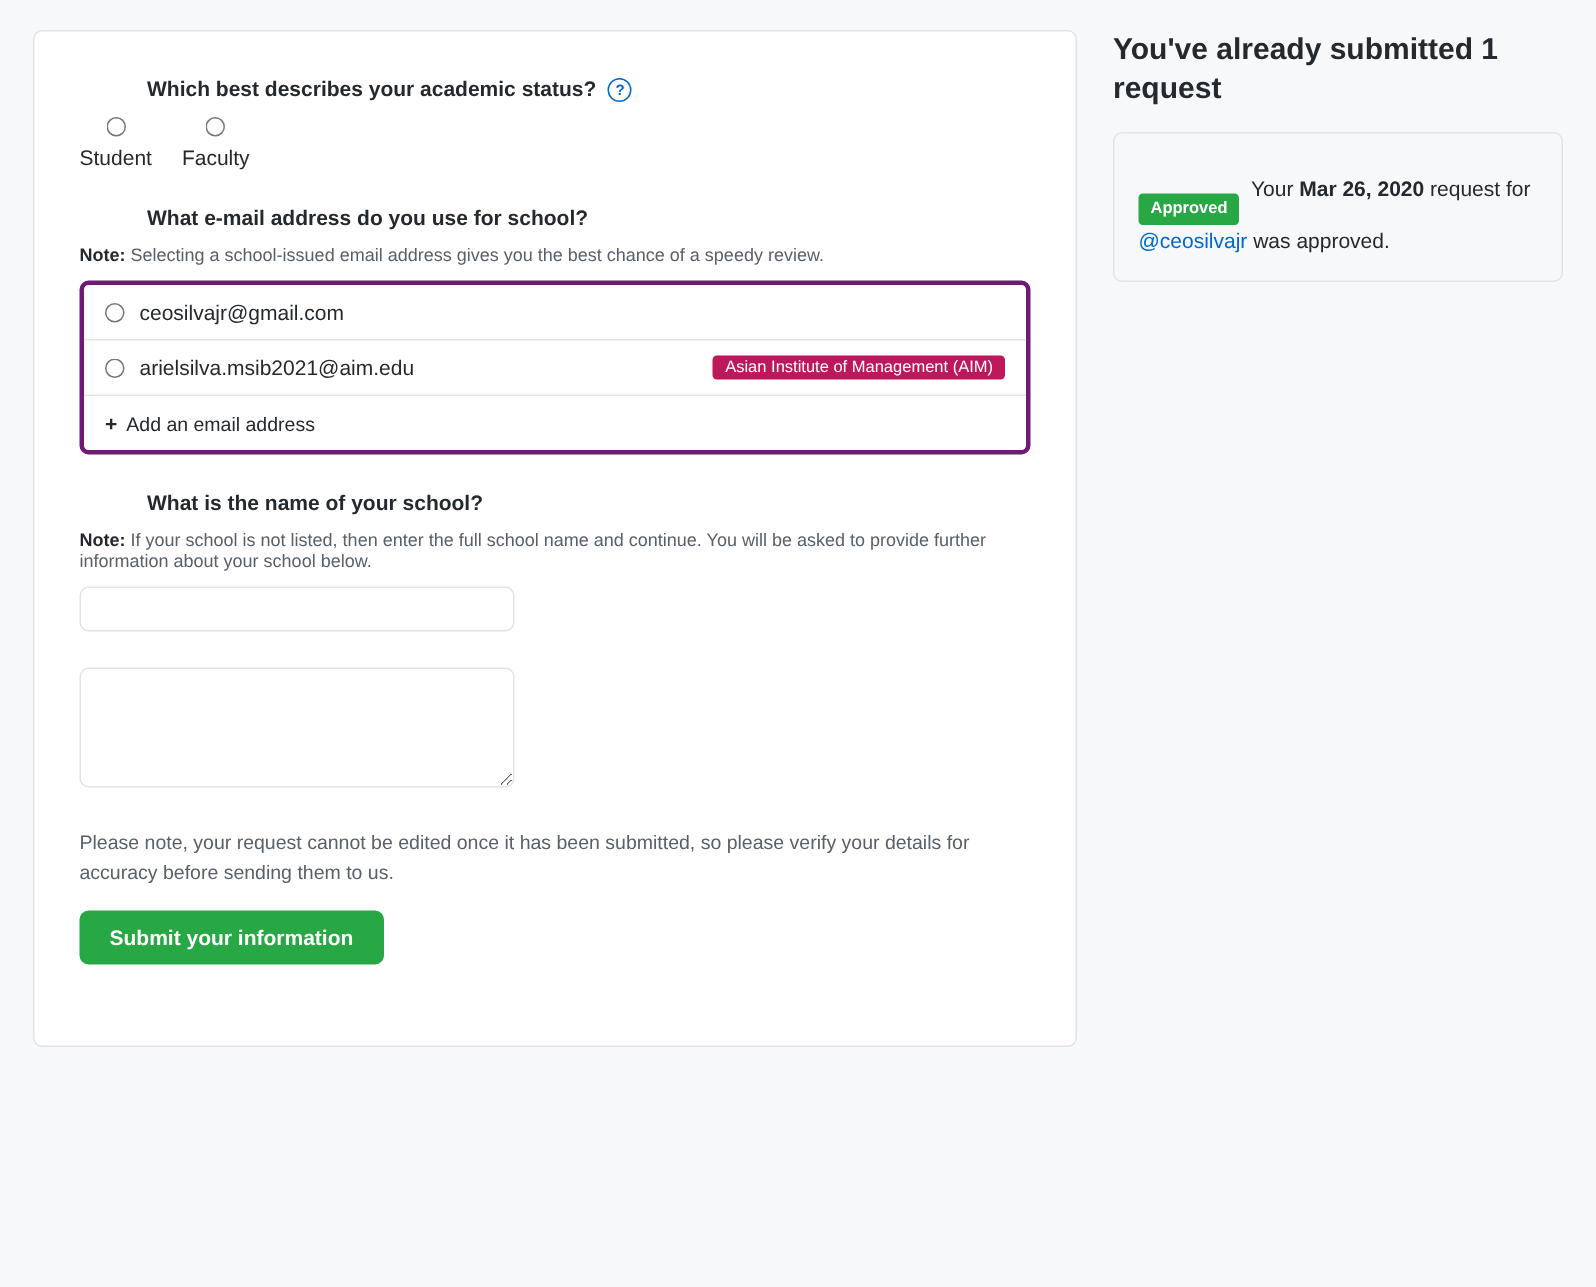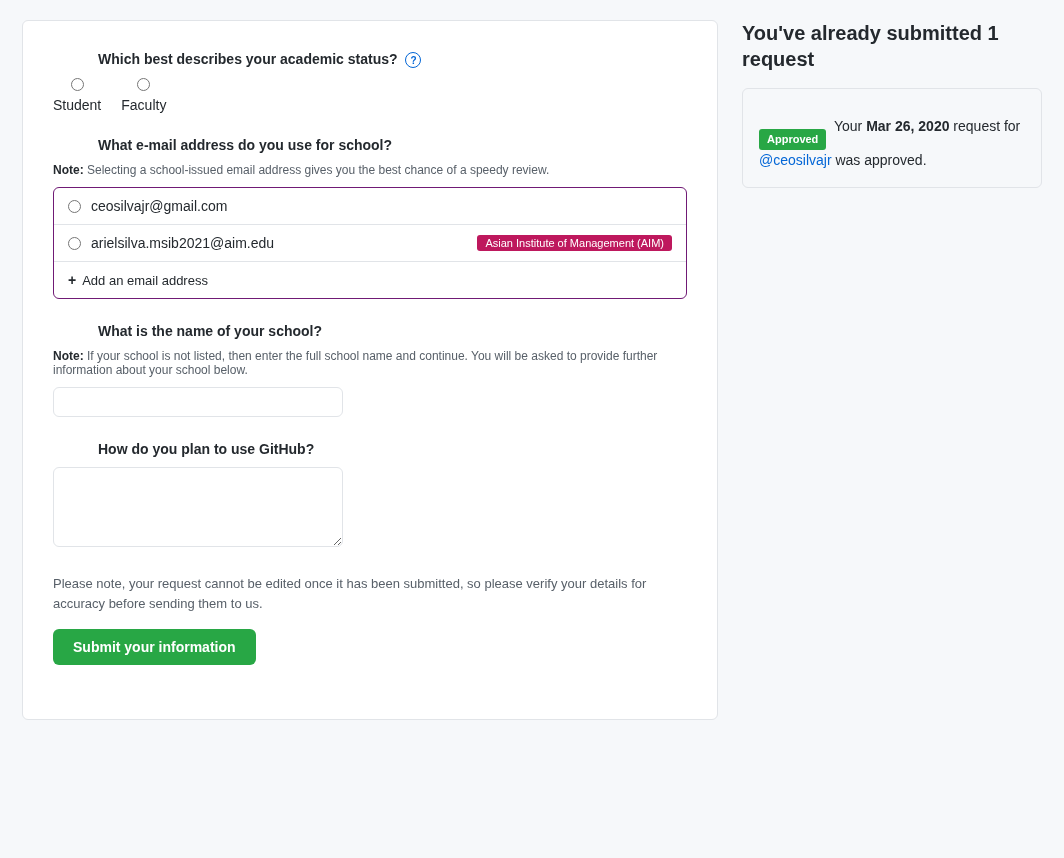--- a/index.html
+++ b/index.html
@@ -83,21 +83,21 @@
       color: #586069;
       margin-bottom: 10px;
     }
 
     .note strong {
       font-weight: 700;
       color: #24292e;
     }
 
     .email-options-box {
-      border: 1px solid #701a75;
+      border: 3px solid #701a75;
       border-radius: 6px;
       overflow: hidden;
     }
 
     .email-option {
       display: flex;
       align-items: center;
       padding: 10px 14px;
       border-bottom: 1px solid #e1e4e8;
       gap: 10px;
@@ -288,21 +288,20 @@
     <div class="section divider-section">
       <div class="section-title">What is the name of your school?</div>
       <p class="note">
         <strong>Note:</strong>
         <span>If your school is not listed, then enter the full school name and continue. You will be asked to provide further information about your school below.</span>
       </p>
       <input type="text" class="text-input" style="">
     </div>
 
     <div class="section divider-section">
-      <div class="section-title">How do you plan to use GitHub?</div>
       <textarea class="textarea-input" style=""></textarea>
     </div>
 
     <div class="section">
       <p class="warning-text">Please note, your request cannot be edited once it has been submitted, so please verify your details for accuracy before sending them to us.</p>
       <button class="submit-btn">Submit your information</button>
     </div>
 
   </div>
 

